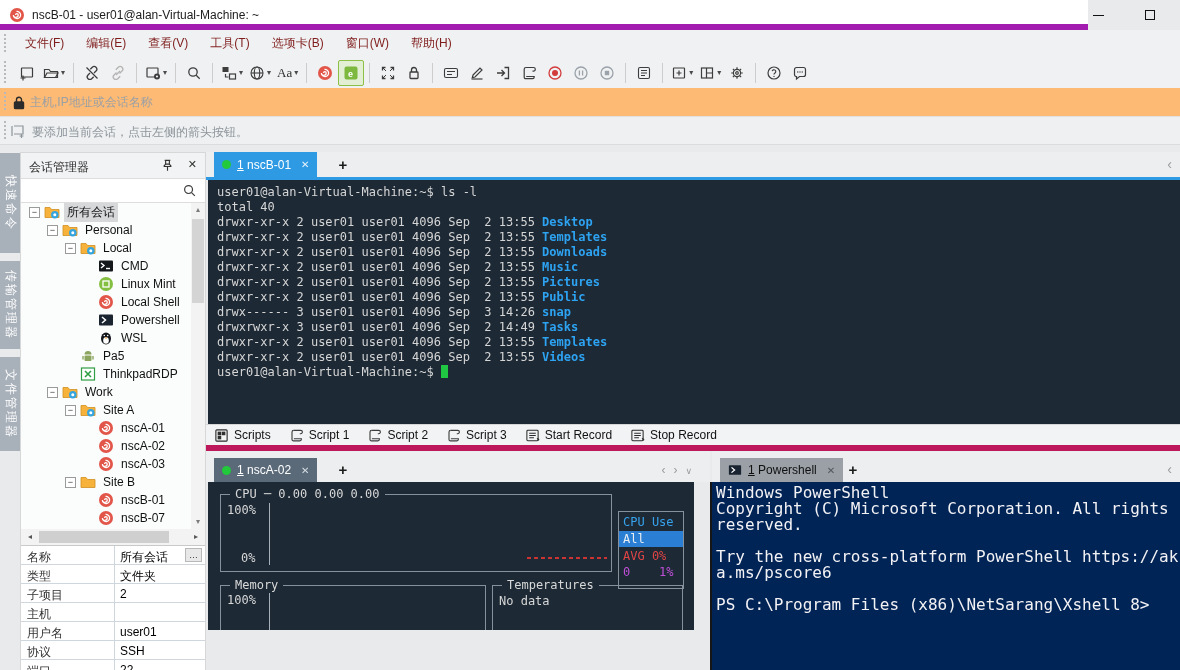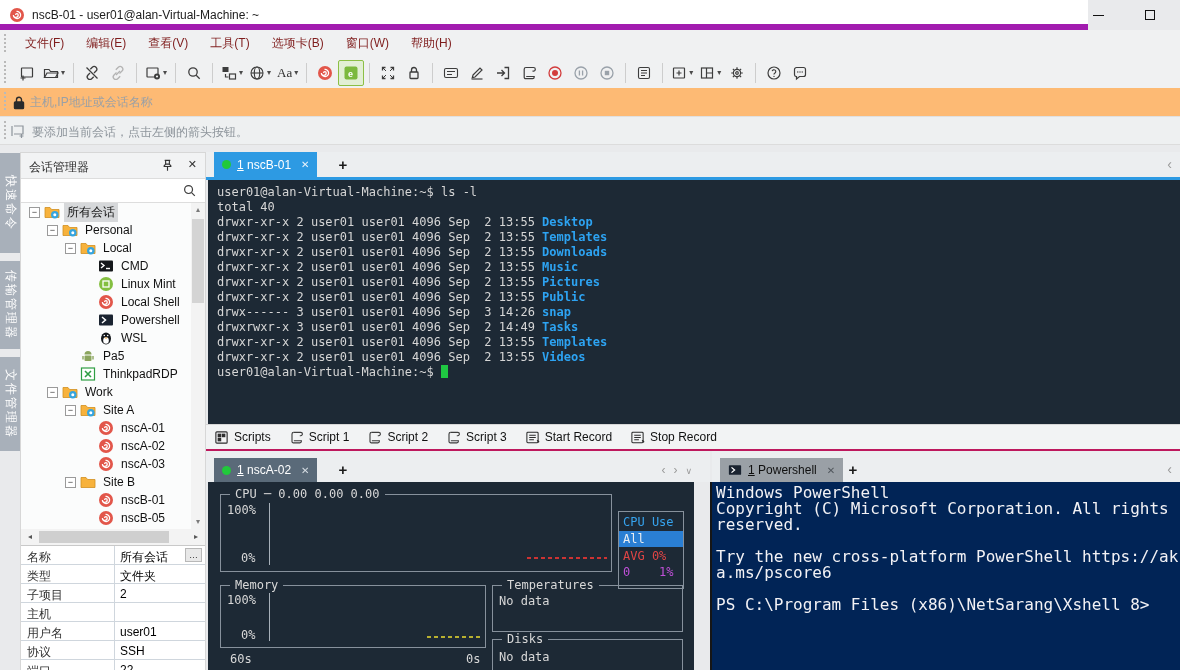--- a/index.html
+++ b/index.html
@@ -85,30 +85,30 @@
   #main-tab .x { color:#e8f2fb; }
   .plus { position:absolute; top:4px; width:18px; height:18px; font-size:15px; font-weight:bold; color:#1a1a1a; text-align:center; line-height:17px; }
   .chev { position:absolute; color:#9a9a9a; font-size:14px; }
   #main-accent { left:206px; top:177px; width:974px; height:3px; background:#2d9ae3; }
   #term { left:208px; top:180px; width:972px; height:244px; background:#1d2935; padding:5px 0 0 9px; overflow:hidden;
           font-family:"DejaVu Sans Mono", monospace; font-size:12px; line-height:15px; color:#d6d6d6; }
   #term .dir { color:#2da3f2; font-weight:bold; }
   #term .cursor { display:inline-block; width:7px; height:13px; background:#1fc742; vertical-align:-2px; }
 
   
-  #scriptsbar { left:206px; top:424px; width:974px; height:27px; background:#f2f3f4; border-top:1px solid #d6d6d6; border-bottom:2px solid #be185d;
+  #scriptsbar { left:206px; top:424px; width:974px; height:27px; background:#f2f3f4; border-top:1px solid #d6d6d6; border-bottom:6px solid #be185d;
                 display:flex; align-items:center; padding-left:8px; gap:18px; }
   .sbi { display:flex; align-items:center; gap:5px; color:#111; }
 
   
   #mon-tabbar { left:206px; top:451px; width:504px; height:31px; background:#eceef0; }
   #mon-tab { left:8px; top:7px; height:24px; background:#5a6a79; color:#fff; }
   #mon-tab .x { color:#d6dde3; }
   #mon-ctl { position:absolute; right:10px; top:12px; color:#9a9a9a; font-size:12px; letter-spacing:8px; }
-  #monitor { left:208px; top:482px; width:486px; height:188px; background:#1d2935; overflow:hidden;
+  #monitor { left:208px; top:482px; width:486px; height:148px; background:#1d2935; overflow:hidden;
              font-family:"DejaVu Sans Mono", monospace; font-size:12px; color:#d8d8d8; }
   .mbox { position:absolute; border:1px solid #87919c; }
   .mtitle { position:absolute; top:-8px; left:9px; background:#1d2935; padding:0 5px; color:#d8d8d8; white-space:pre; }
   .axis-v { position:absolute; width:1px; background:#a7b0b9; }
   .dots-red { position:absolute; height:2px; background-image:repeating-linear-gradient(to right,#c33 0 4px,transparent 4px 7px); }
   .dots-yel { position:absolute; height:2px; background-image:repeating-linear-gradient(to right,#b8b030 0 4px,transparent 4px 7px); }
   #split-v { left:710px; top:482px; width:2px; height:188px; background:#161616; }
 
   
   #ps-tabbar { left:712px; top:451px; width:468px; height:31px; background:#eceef0; }
@@ -634,21 +634,21 @@
           <svg class="ticon" viewBox="0 0 16 16">
             <use href="#sym-spiral"></use>
           </svg>
           <span class="tlabel">nscB-01</span>
         </div>
       <div class="trow" style="padding-left:62px">
           <span class="spc"></span>
           <svg class="ticon" viewBox="0 0 16 16">
             <use href="#sym-spiral"></use>
           </svg>
-          <span class="tlabel">nscB-05</span>
+          <span class="tlabel">nscB-07</span>
         </div>
     </div>
 
     <div id="tree-vsb">
       <span class="ar" style="top:0">▴</span>
       <span class="thumb"></span>
       <span class="ar" style="bottom:0;top:auto">▾</span>
     </div>
     <div id="tree-hsb">
       <span class="ar" style="left:2px">◂</span>

